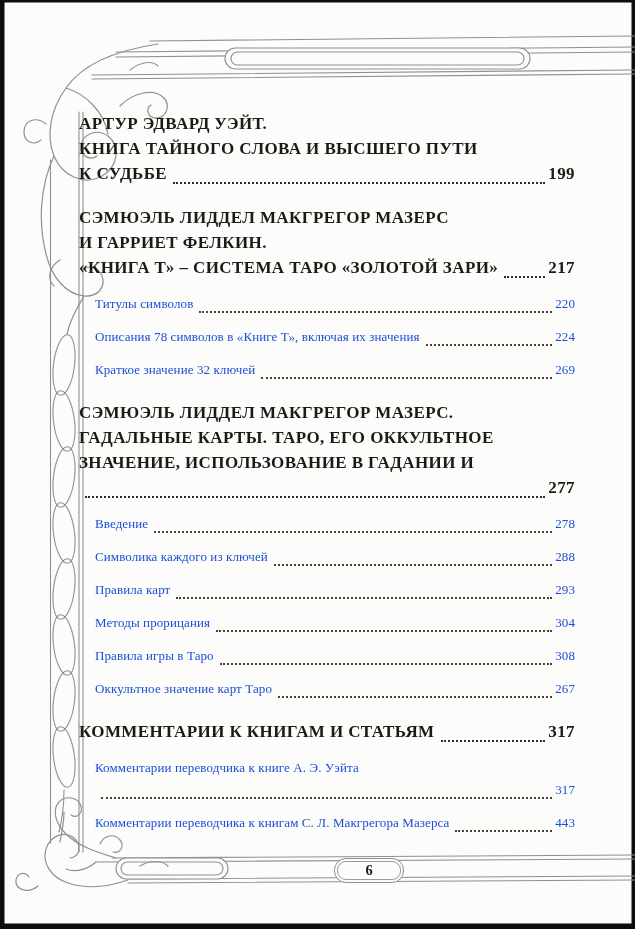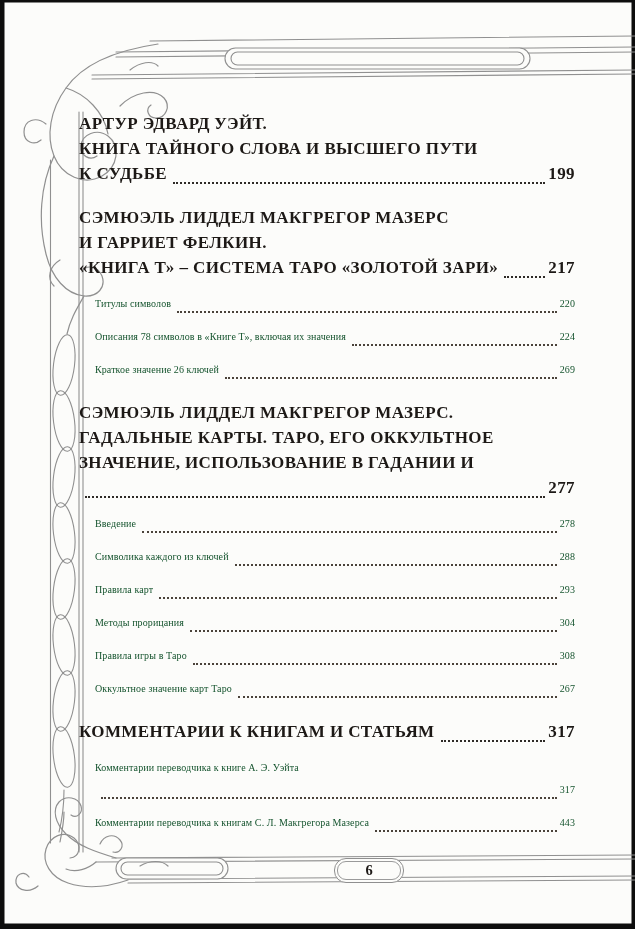--- a/index.html
+++ b/index.html
@@ -8,21 +8,21 @@
     background:#fcfcfa;overflow:hidden;
     font-family:"Liberation Serif","DejaVu Serif",serif;
     color:#241f1c;
   }
   .frame-svg{position:absolute;left:0;top:0;z-index:1;}
   .content{position:absolute;left:79px;right:60px;top:92px;z-index:2;}
   .entry{margin-top:11px;}
   .entry.first{margin-top:0;}
   .entry.afterhead{margin-top:13px;}
   .entry.heading{margin-top:19px;font-weight:700;font-size:17px;line-height:25px;letter-spacing:0.4px;color:#1d1916;}
-  .entry.item{font-size:10px;line-height:22px;letter-spacing:0.1px;margin-left:16px;color:#14532d;}
+  .entry.item{font-size:13px;line-height:22px;letter-spacing:0.1px;margin-left:16px;color:#1d4ed8;}
   .row{display:flex;align-items:flex-end;}
   .lbl{white-space:nowrap;flex:0 1 auto;overflow:hidden;}
   .pg{white-space:nowrap;flex:0 0 auto;}
   .dots{flex:1 1 8px;min-width:8px;border-bottom:2px dotted #4a423a;margin:0 3px 2px 6px;}
   .entry.heading .dots{border-bottom:2.5px dotted #2e2a26;margin-bottom:2px;}
   .page-badge{
     position:absolute;left:334px;top:858px;width:68px;height:23px;z-index:3;
     background:#fcfcfa;border:1px solid #8f8f8f;border-radius:12px;
     display:flex;align-items:center;justify-content:center;
     font-weight:700;font-size:14.5px;color:#1d1916;
@@ -155,21 +155,21 @@
     <div class="entry item">
       <div class="row">
         <span class="lbl">Описания 78 символов в «Книге Т», включая их значения</span>
         <span class="dots"></span>
         <span class="pg">224</span>
       </div>
     </div>
 
     <div class="entry item">
       <div class="row">
-        <span class="lbl">Краткое значение 26 ключей</span>
+        <span class="lbl">Краткое значение 32 ключей</span>
         <span class="dots"></span>
         <span class="pg">269</span>
       </div>
     </div>
 
     <div class="entry heading">
       <div class="line">СЭМЮЭЛЬ ЛИДДЕЛ МАКГРЕГОР МАЗЕРС.</div>
       <div class="line">ГАДАЛЬНЫЕ КАРТЫ. ТАРО, ЕГО ОККУЛЬТНОЕ</div>
       <div class="line">ЗНАЧЕНИЕ, ИСПОЛЬЗОВАНИЕ В ГАДАНИИ И</div>
       <div class="row">

